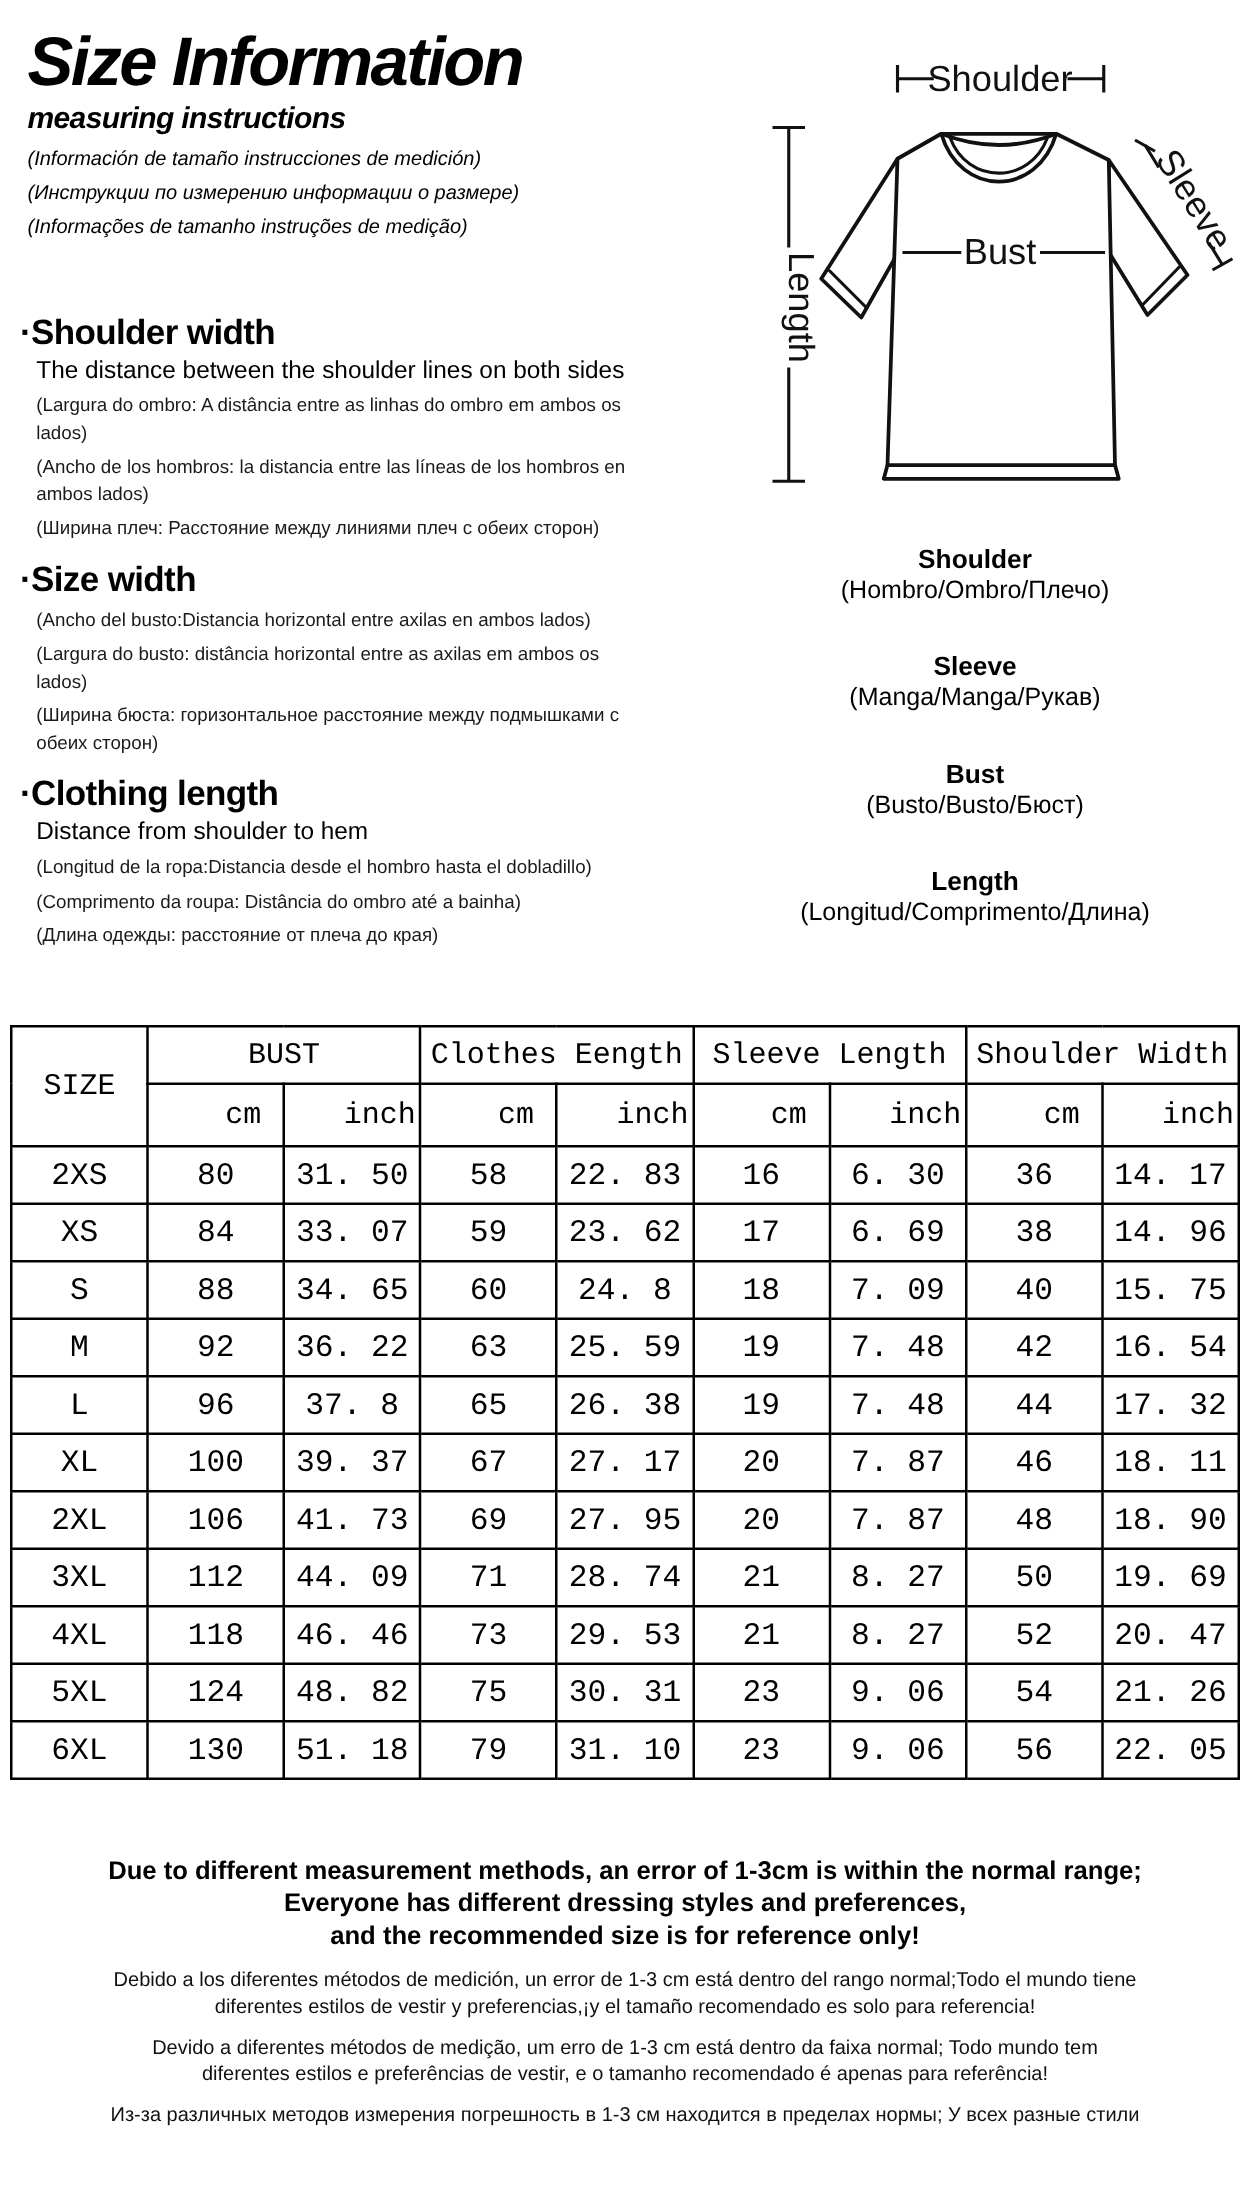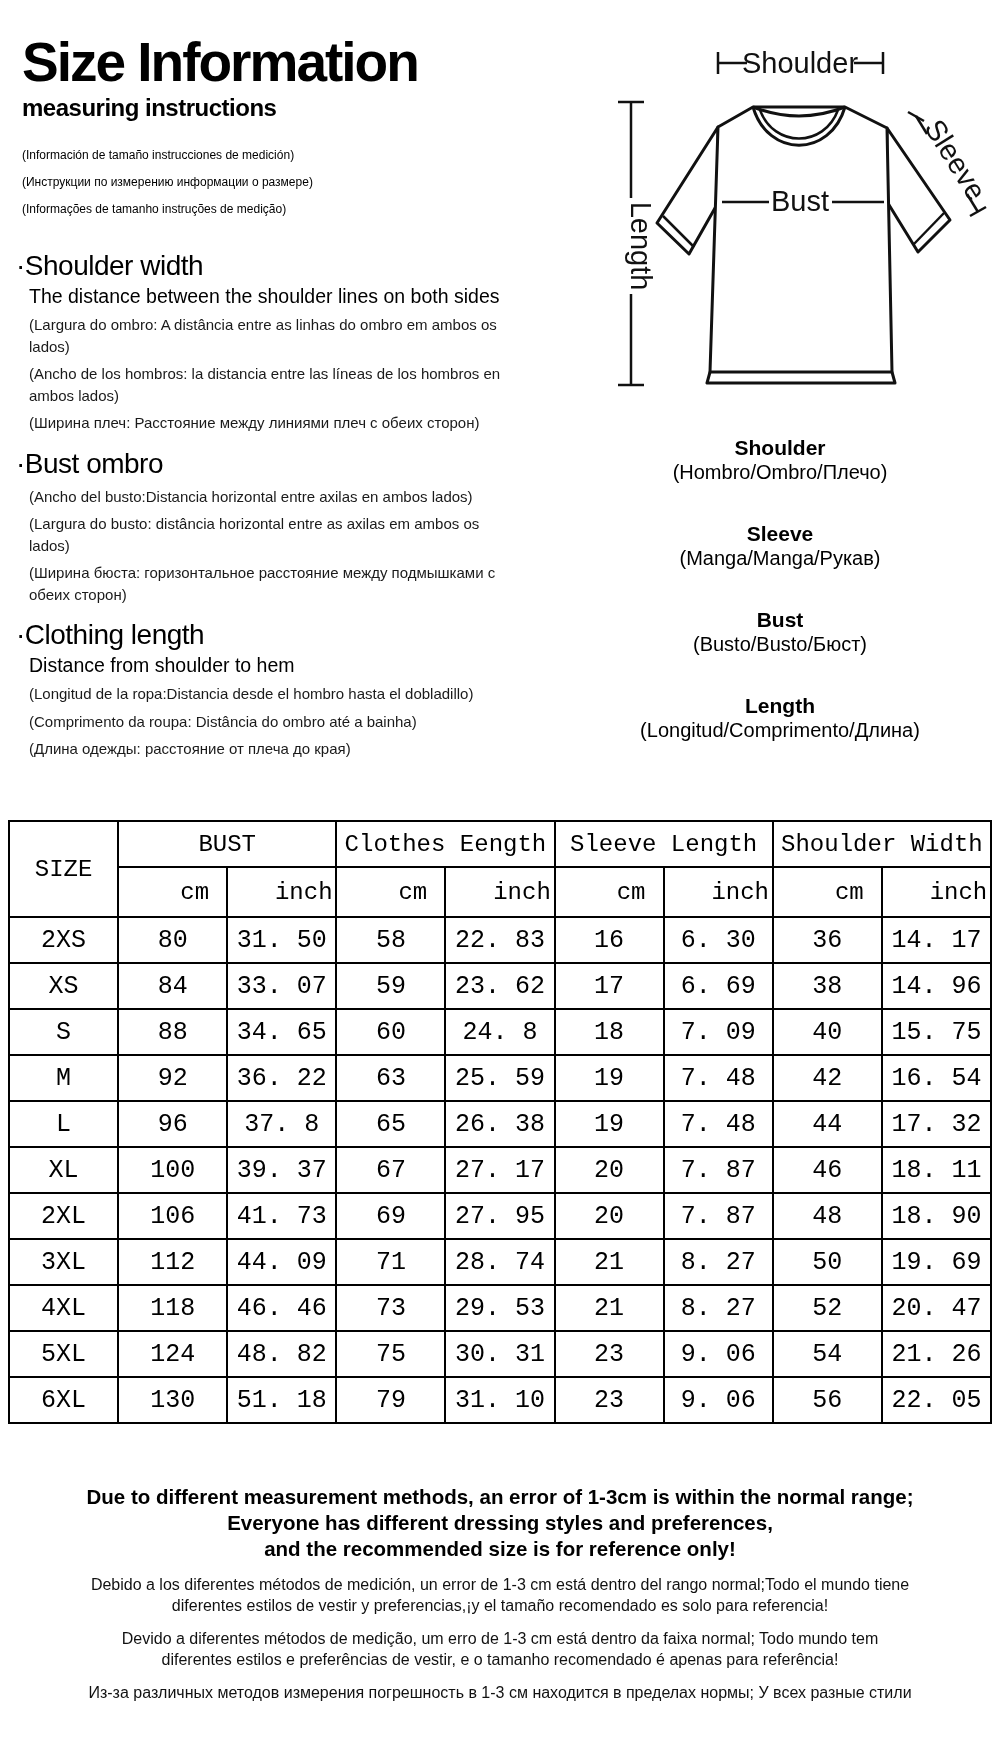--- a/index.html
+++ b/index.html
@@ -1,28 +1,28 @@
 <!DOCTYPE html>
 <html><head>
 <meta charset="utf-8">
 <style>
   html,body{margin:0;padding:0;background:#fff;}
   .page{position:relative;width:1000px;height:1753px;background:#ffffff;color:#000;
         font-family:"Liberation Sans",sans-serif;overflow:hidden;}
 
   
-  .header{position:absolute;left:22px;top:34px;width:500px;}
+  .header{position:absolute;left:22px;top:21px;width:500px;font-style:italic;}
   .title{font-size:55px;font-weight:bold;letter-spacing:-2px;line-height:1.05;}
   .subtitle{font-size:24px;font-weight:bold;letter-spacing:-0.5px;margin-top:2px;}
-  .sub-trans{font-size:12px;line-height:27px;margin-top:20px;}
+  .sub-trans{font-size:16px;line-height:27px;margin-top:5px;}
 
   
   .left-col{position:absolute;left:16px;top:250px;width:505px;}
   .section{margin-bottom:14px;}
-  .sec-heading{font-size:28px;font-weight:normal;letter-spacing:-0.5px;line-height:32px;}
+  .sec-heading{font-size:28px;font-weight:bold;letter-spacing:-0.5px;line-height:32px;}
   .sec-desc{font-size:19.5px;line-height:24px;margin:2px 0 2px 13px;}
   .sec-trans{font-size:15px;line-height:21.5px;margin:6px 0 0 13px;width:485px;color:#1a1a1a;}
 
   
   .diagram{position:absolute;left:528px;top:38px;width:472px;height:360px;}
   .diagram svg{display:block;}
   .diagram text{font-family:"Liberation Sans",sans-serif;font-size:29px;fill:#111;}
 
   
   .legend{position:absolute;left:545px;top:436px;width:470px;text-align:center;}
@@ -64,21 +64,21 @@
 
     <div class="section">
       <div class="sec-heading">·Shoulder width</div>
       <div class="sec-desc">The distance between the shoulder lines on both sides</div>
       <div class="sec-trans">(Largura do ombro: A distância entre as linhas do ombro em ambos os lados)</div>
       <div class="sec-trans">(Ancho de los hombros: la distancia entre las líneas de los hombros en ambos lados)</div>
       <div class="sec-trans">(Ширина плеч: Расстояние между линиями плеч с обеих сторон)</div>
     </div>
 
     <div class="section">
-      <div class="sec-heading">·Bust ombro</div>
+      <div class="sec-heading">·Size width</div>
       <div class="sec-trans">(Ancho del busto:Distancia horizontal entre axilas en ambos lados)</div>
       <div class="sec-trans">(Largura do busto: distância horizontal entre as axilas em ambos os lados)</div>
       <div class="sec-trans">(Ширина бюста: горизонтальное расстояние между подмышками с обеих сторон)</div>
     </div>
 
     <div class="section">
       <div class="sec-heading">·Clothing length</div>
       <div class="sec-desc">Distance from shoulder to hem</div>
       <div class="sec-trans">(Longitud de la ropa:Distancia desde el hombro hasta el dobladillo)</div>
       <div class="sec-trans">(Comprimento da roupa: Distância do ombro até a bainha)</div>

